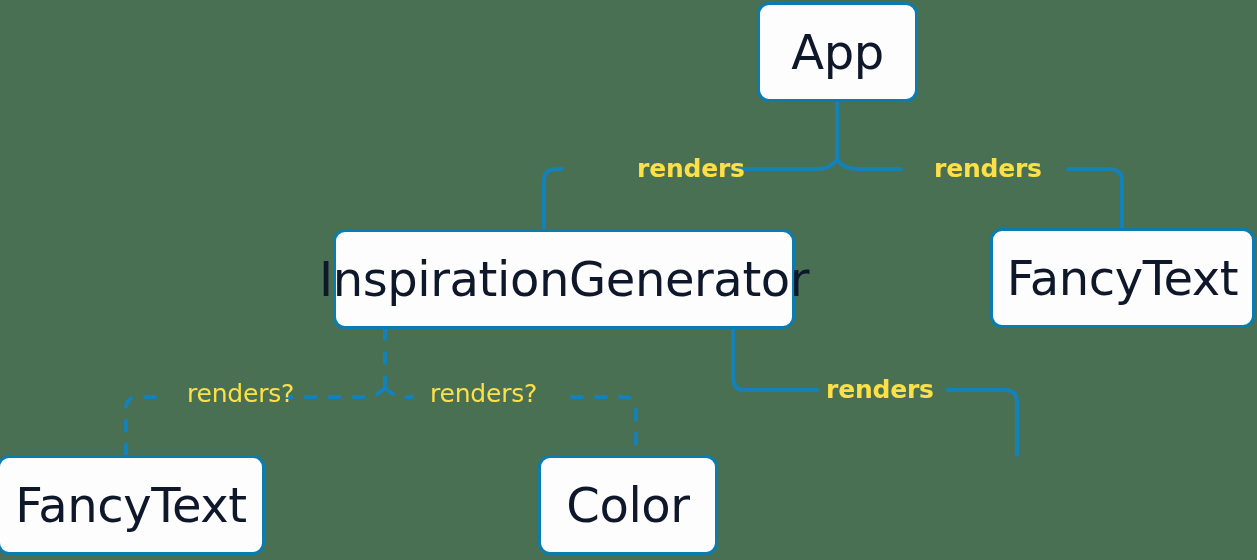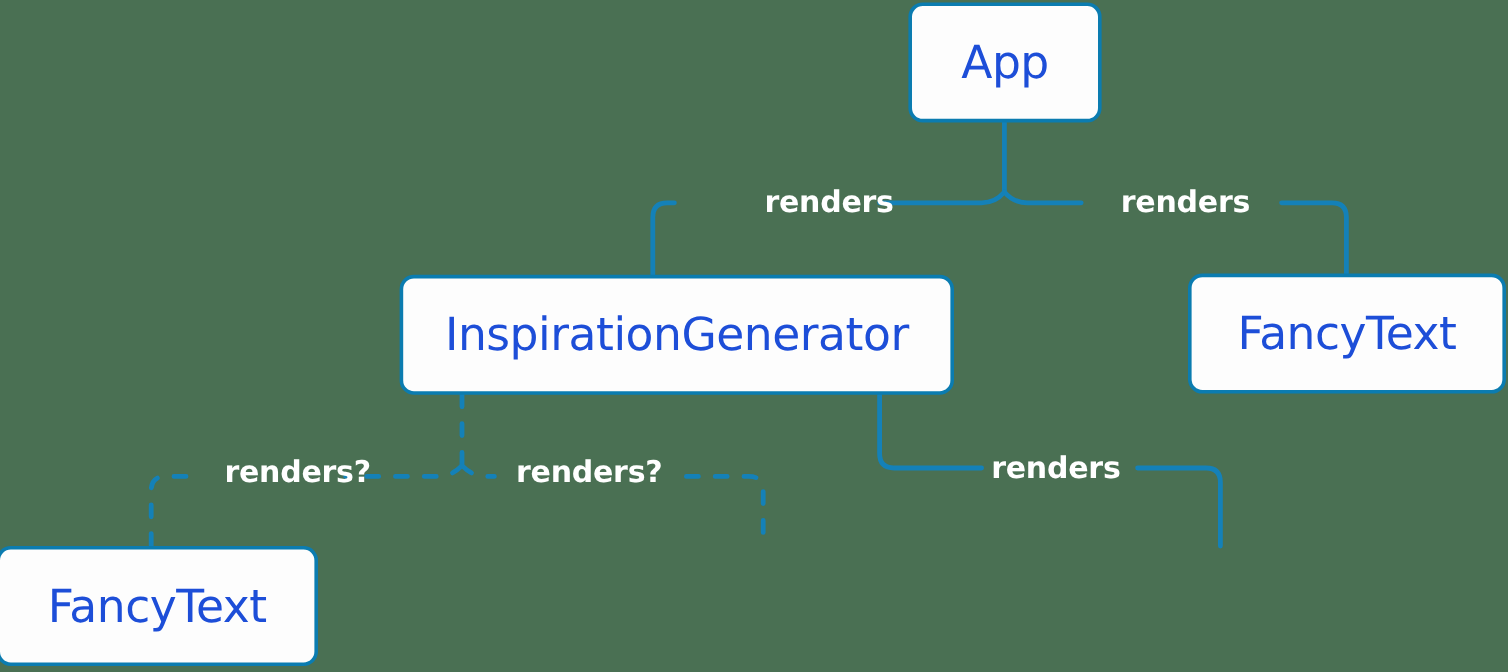--- a/index.html
+++ b/index.html
@@ -33,39 +33,39 @@
     background: #fdfdfd;
     border: 3px solid #0b7cb0;
     border-radius: 12px;
     box-sizing: border-box;
     display: flex;
     align-items: center;
     justify-content: center;
     z-index: 3;
   }
   .node-label {
-    color: #1d4ed8;
-    font-size: 38px;
+    color: #0f172a;
+    font-size: 48px;
     font-weight: 400;
     letter-spacing: -0.4px;
     white-space: nowrap;
     line-height: 1;
   }
   .edge-label {
     position: absolute;
-    color: #ffffff;
+    color: #fde047;
     font-size: 25px;
     font-weight: 600;
     letter-spacing: -0.2px;
     white-space: nowrap;
     z-index: 4;
     line-height: 1;
   }
   .edge-label.dashed-label {
-    font-weight: 700;
+    font-weight: 400;
   }
 </style>
 </head>
 <body>
 
 <div id="diagram-root">
 
   <svg class="canvas" viewBox="0 0 1257 560" xmlns="http://www.w3.org/2000/svg">
     <g fill="none" stroke="#1481b8" stroke-width="4" stroke-linecap="round" stroke-linejoin="round">
 
@@ -100,20 +100,23 @@
   </div>
 
   <div class="node-box" style="left:990px; top:228px; width:265px; height:100px;">
     <span class="node-label">FancyText</span>
   </div>
 
   <div class="node-box" style="left:-3px; top:455px; width:268px; height:100px;">
     <span class="node-label">FancyText</span>
   </div>
 
+  <div class="node-box" style="left:538px; top:455px; width:180px; height:100px;">
+    <span class="node-label">Color</span>
+  </div>
 
 
   <div class="edge-label" style="left:637px; top:156px;">renders</div>
 
   <div class="edge-label" style="left:934px; top:156px;">renders</div>
 
   <div class="edge-label dashed-label" style="left:187px; top:381px;">renders?</div>
 
   <div class="edge-label dashed-label" style="left:430px; top:381px;">renders?</div>
 

